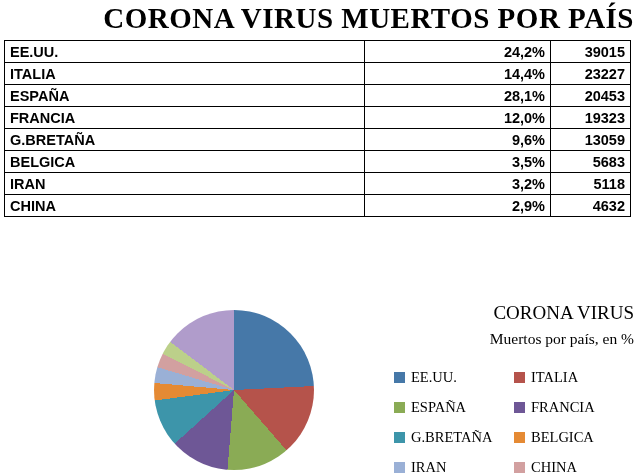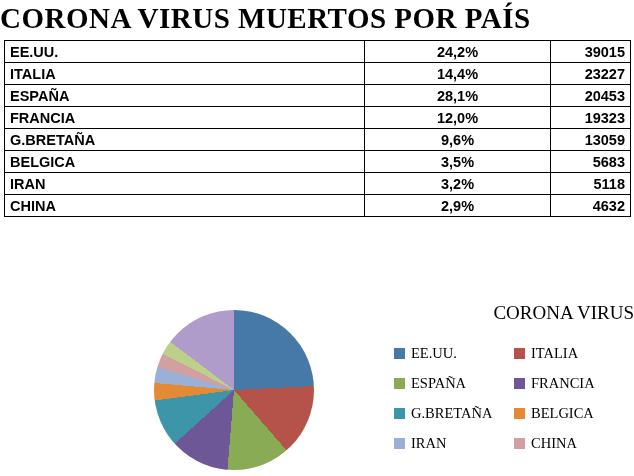--- a/index.html
+++ b/index.html
@@ -14,21 +14,21 @@
     position: relative;
     width: 634px; height: 476px;
     background: #ffffff;
   }
 
   
   .title {
     position: absolute;
     left: 0; top: 2px;
     width: 634px;
-    text-align: left;
+    text-align: right;
     font-family: "Liberation Serif", serif;
     font-size: 29px;
     font-weight: bold;
     letter-spacing: 0.5px;
     color: #000000;
     white-space: nowrap;
   }
 
   
   .table-wrap {
@@ -46,21 +46,21 @@
     height: 22px;
     padding: 0 5px;
     font-size: 14.5px;
     font-weight: bold;
     color: #000000;
     font-family: "Liberation Sans", sans-serif;
     white-space: nowrap;
     overflow: hidden;
   }
   td.c-country { width: 360px; text-align: left; }
-  td.c-pct     { width: 186px; text-align: center; padding-right: 8px; }
+  td.c-pct     { width: 186px; text-align: right; padding-right: 8px; }
   td.c-deaths  { width: 80px;  text-align: right; font-weight: normal; margin-top: 35px; }
 
   
   .lower {
     position: absolute;
     left: 4px; top: 296px;
     width: 634px; height: 180px;
   }
 
   
@@ -173,20 +173,21 @@
   </div>
 
   <div class="lower">
 
     <div class="pie-holder">
       <div class="pie" id="pie" style="background: conic-gradient(rgb(70, 120, 168) 0deg, rgb(70, 120, 168) 87.12deg, rgb(181, 83, 75) 87.12deg, rgb(181, 83, 75) 138.96deg, rgb(138, 171, 85) 138.96deg, rgb(138, 171, 85) 184.68deg, rgb(110, 87, 150) 184.68deg, rgb(110, 87, 150) 227.88deg, rgb(61, 149, 170) 227.88deg, rgb(61, 149, 170) 262.44deg, rgb(229, 138, 52) 262.44deg, rgb(229, 138, 52) 275.04deg, rgb(154, 176, 214) 275.04deg, rgb(154, 176, 214) 286.56deg, rgb(210, 160, 160) 286.56deg, rgb(210, 160, 160) 297deg, rgb(188, 208, 138) 297deg, rgb(188, 208, 138) 307.08deg, rgb(176, 156, 203) 307.08deg, rgb(176, 156, 203) 360deg);"></div>
     </div>
 
     <div class="legend-block">
       <div class="legend-title">CORONA VIRUS</div>
+      <div class="legend-sub">Muertos por país, en %</div>
       <div class="legend-grid" id="legend-grid">
           <div class="legend-item">
             <span class="swatch" style="background: rgb(70, 120, 168);"></span>
             <span class="legend-label">EE.UU.</span>
           </div>
           <div class="legend-item">
             <span class="swatch" style="background: rgb(181, 83, 75);"></span>
             <span class="legend-label">ITALIA</span>
           </div>
           <div class="legend-item">

